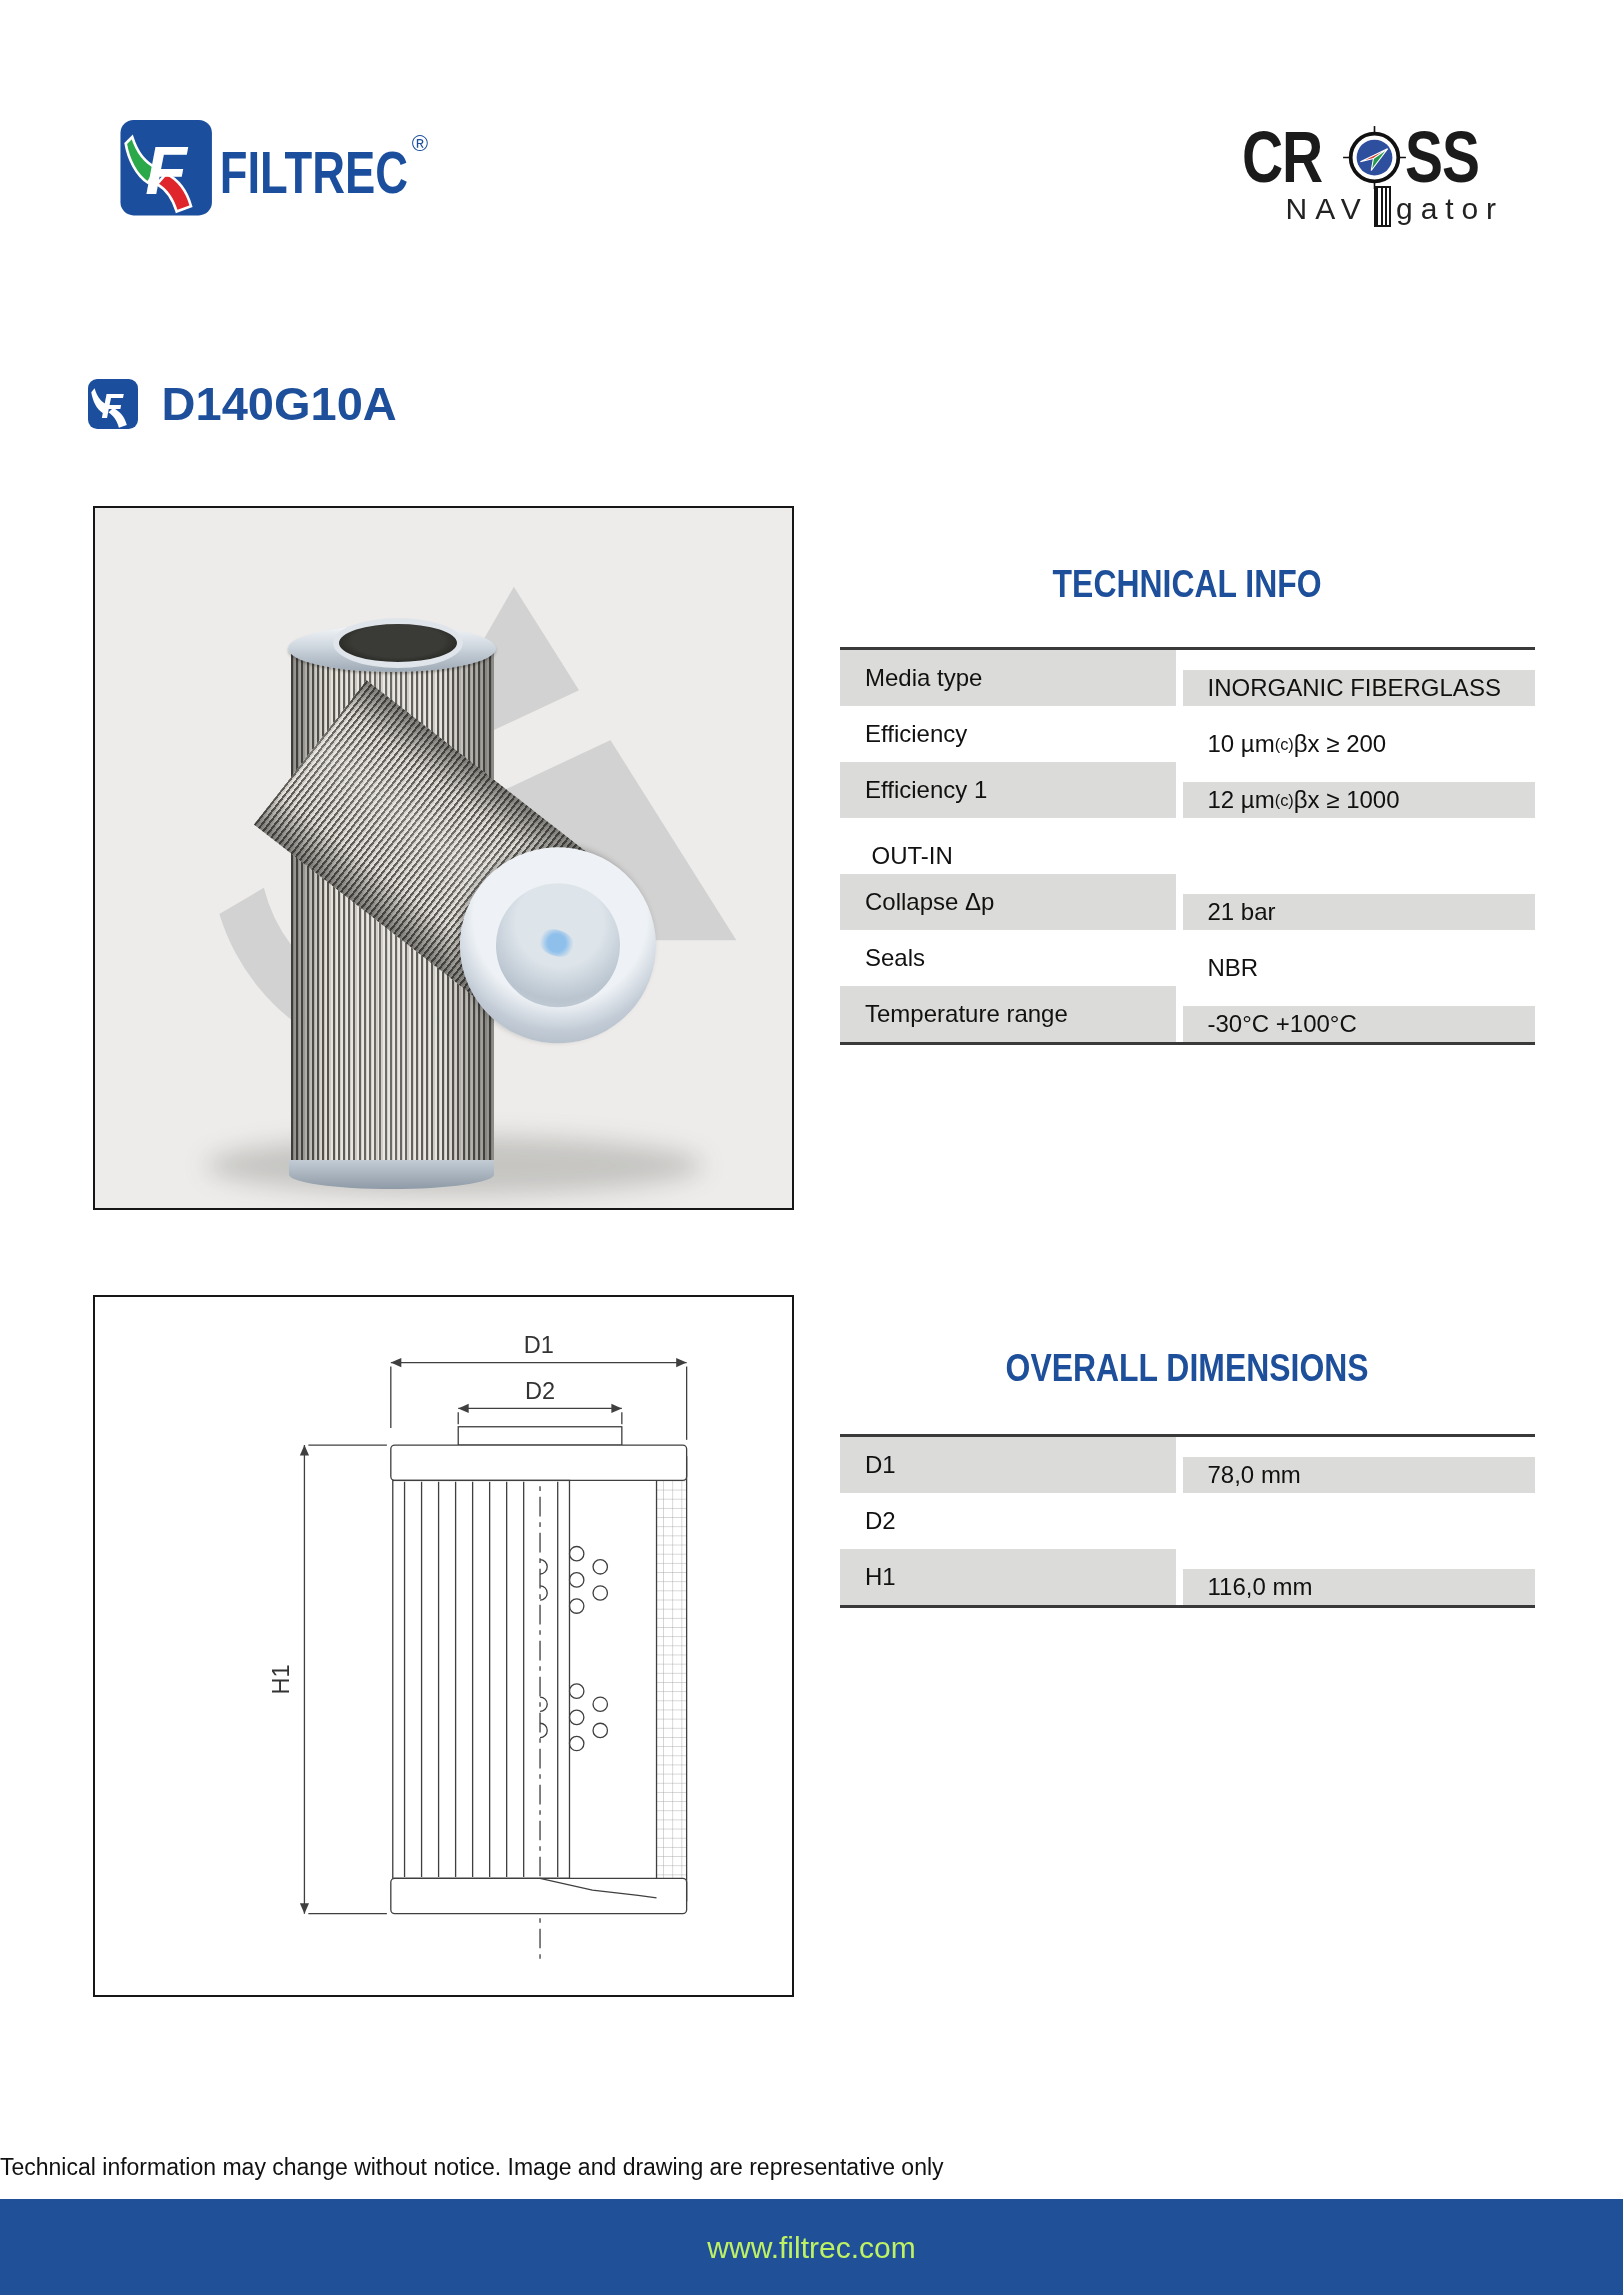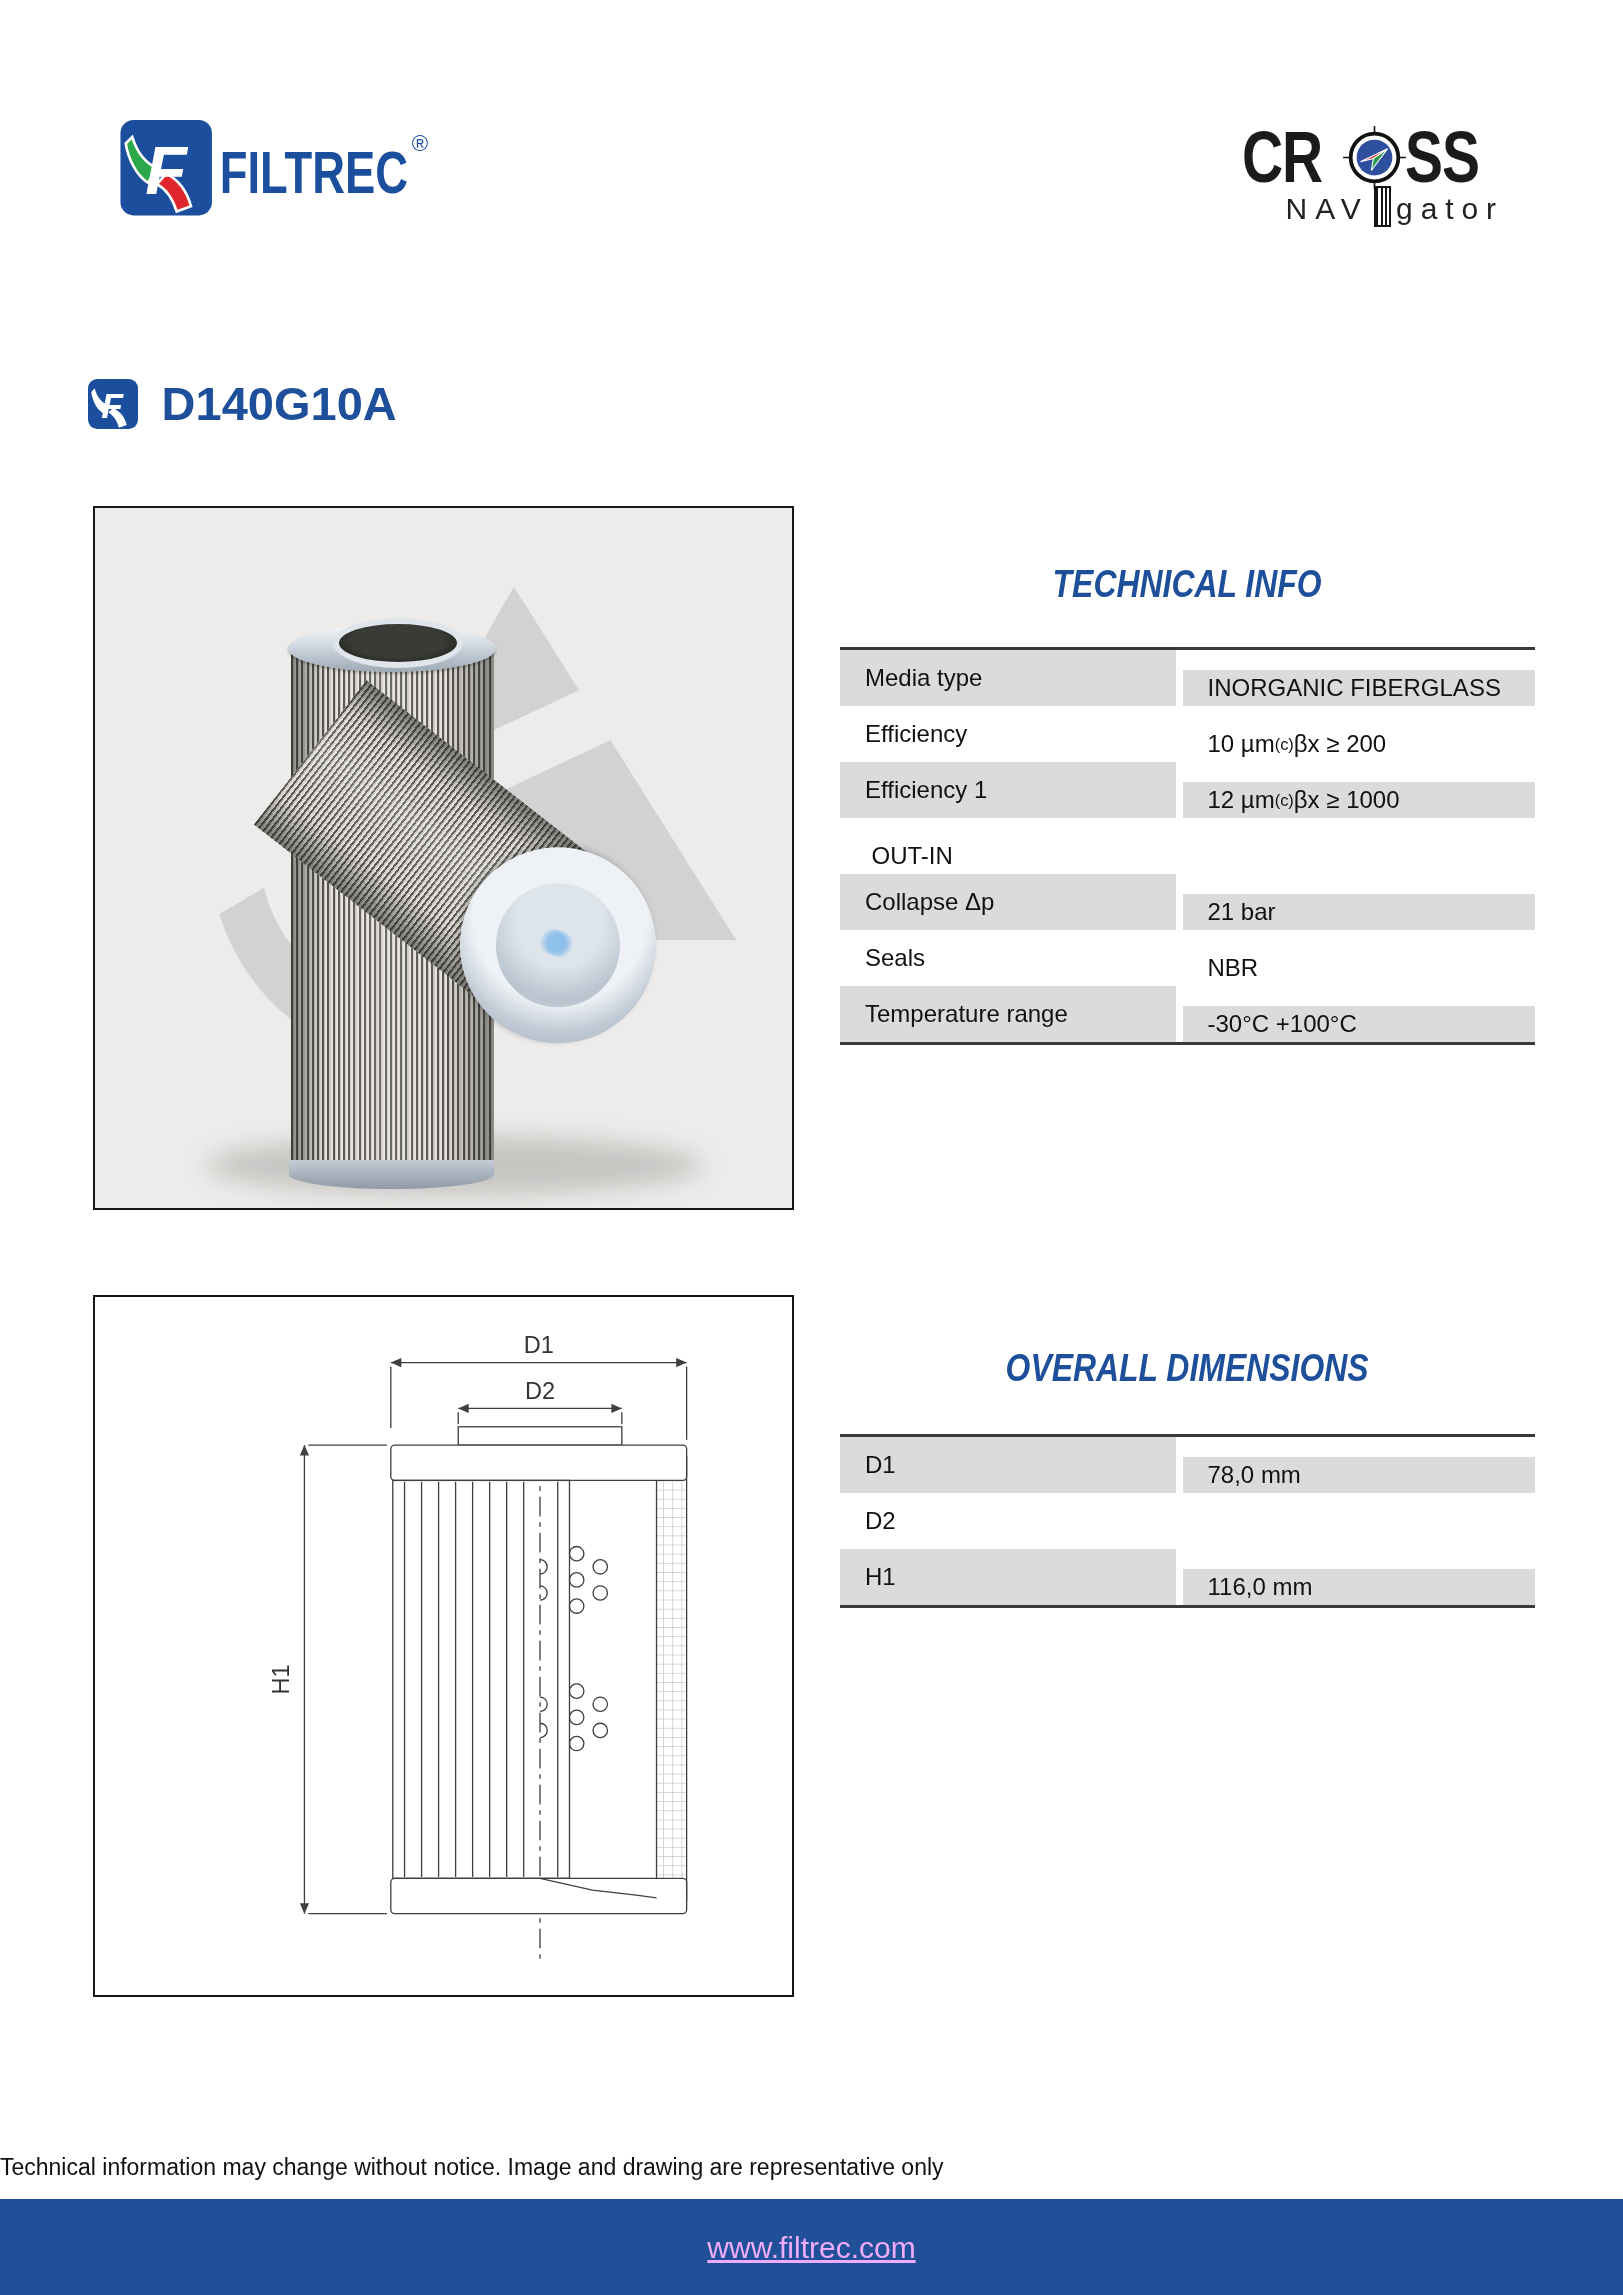--- a/index.html
+++ b/index.html
@@ -47,40 +47,40 @@
     background:linear-gradient(180deg,rgba(30,30,28,.5),rgba(30,30,28,0) 20%,rgba(255,255,255,.18) 45%,rgba(30,30,28,0) 78%,rgba(30,30,28,.5));}
   .fl-cap{position:absolute; right:46px; top:0; width:196px; height:196px; border-radius:50%;
     background:radial-gradient(circle at 42% 38%,#eef2f6 0 52%,#c3ccd6 68%,#93a0ad 100%);
     box-shadow:-3.9px 0 6.5px rgba(0,0,0,.25);}
   .fl-cap-inner{position:absolute; left:36px; top:36px; width:124px; height:124px; border-radius:50%;
     background:radial-gradient(circle at 40% 35%,#dde4ea 0 40%,#b9c4cf 70%,#cfd8e0 100%);}
   .fl-glint{position:absolute; left:77px; top:84px; width:37px; height:26px; border-radius:50%;
     background:radial-gradient(circle,#8fc0ec 0 40%,rgba(143,192,236,0) 75%); transform:rotate(-20deg);}
   
   .section-title{position:absolute; left:840px; width:695px; text-align:center; color:#1e4f9b;
-    font-size:38px; font-weight:bold; white-space:nowrap;font-style:italic;}
+    font-size:38px; font-weight:bold; white-space:nowrap;}
   .section-title>span{display:inline-block; transform:scaleX(.84); transform-origin:center;}
   .title-tech{top:563px;}
   .title-dims{top:1347px;}
   .info-table{position:absolute; left:840px; width:695px;
     border-top:3.3px solid #3a3a3a; border-bottom:3.3px solid #3a3a3a;}
   .table-tech{top:647px;}
   .table-dims{top:1434px;}
   .trow{display:flex; height:56px;}
   .trow .c1{width:311px; padding-left:25px; display:flex; align-items:center; font-size:24px; color:#111;}
   .trow .c2{width:327px; margin-left:6.5px; padding-left:25px; display:flex; align-items:center; font-size:24px; color:#111;margin-top:20px;}
   .trow.gray .c1,.trow.gray .c2{background:#dbdcda;}
   .sub{font-size:16.4px; align-self:flex-end; padding-bottom:7.9px;}
   
   .drawing-svg{position:absolute; left:0; top:0;}
   
   .footer-note{position:absolute; left:0; top:2154px; width:1435px; text-align:left;
     font-size:23px; color:#111;}
   .footer-bar{position:absolute; left:0; top:2199px; width:1623px; height:97px; background:#1f5098;}
-  .footer-bar .site{width:100%; text-align:center; line-height:97px; color:#f0abfc; font-size:30px;text-decoration:underline;}
+  .footer-bar .site{width:100%; text-align:center; line-height:97px; color:#bef264; font-size:30px;}
 </style>
 </head>
 <body>
 
 <div class="page">
 
   <div class="filtrec-logo">
     <svg width="308" height="98" viewBox="0 0 470 150">
       <rect x="0" y="0" width="140" height="146" rx="20" fill="#1b4f9e"></rect>
       <path d="M18 26 C26 52 38 66 56 74 L42 96 C24 84 12 60 8 36 Z" fill="#2ba84a" stroke="#ffffff" stroke-width="4"></path>

